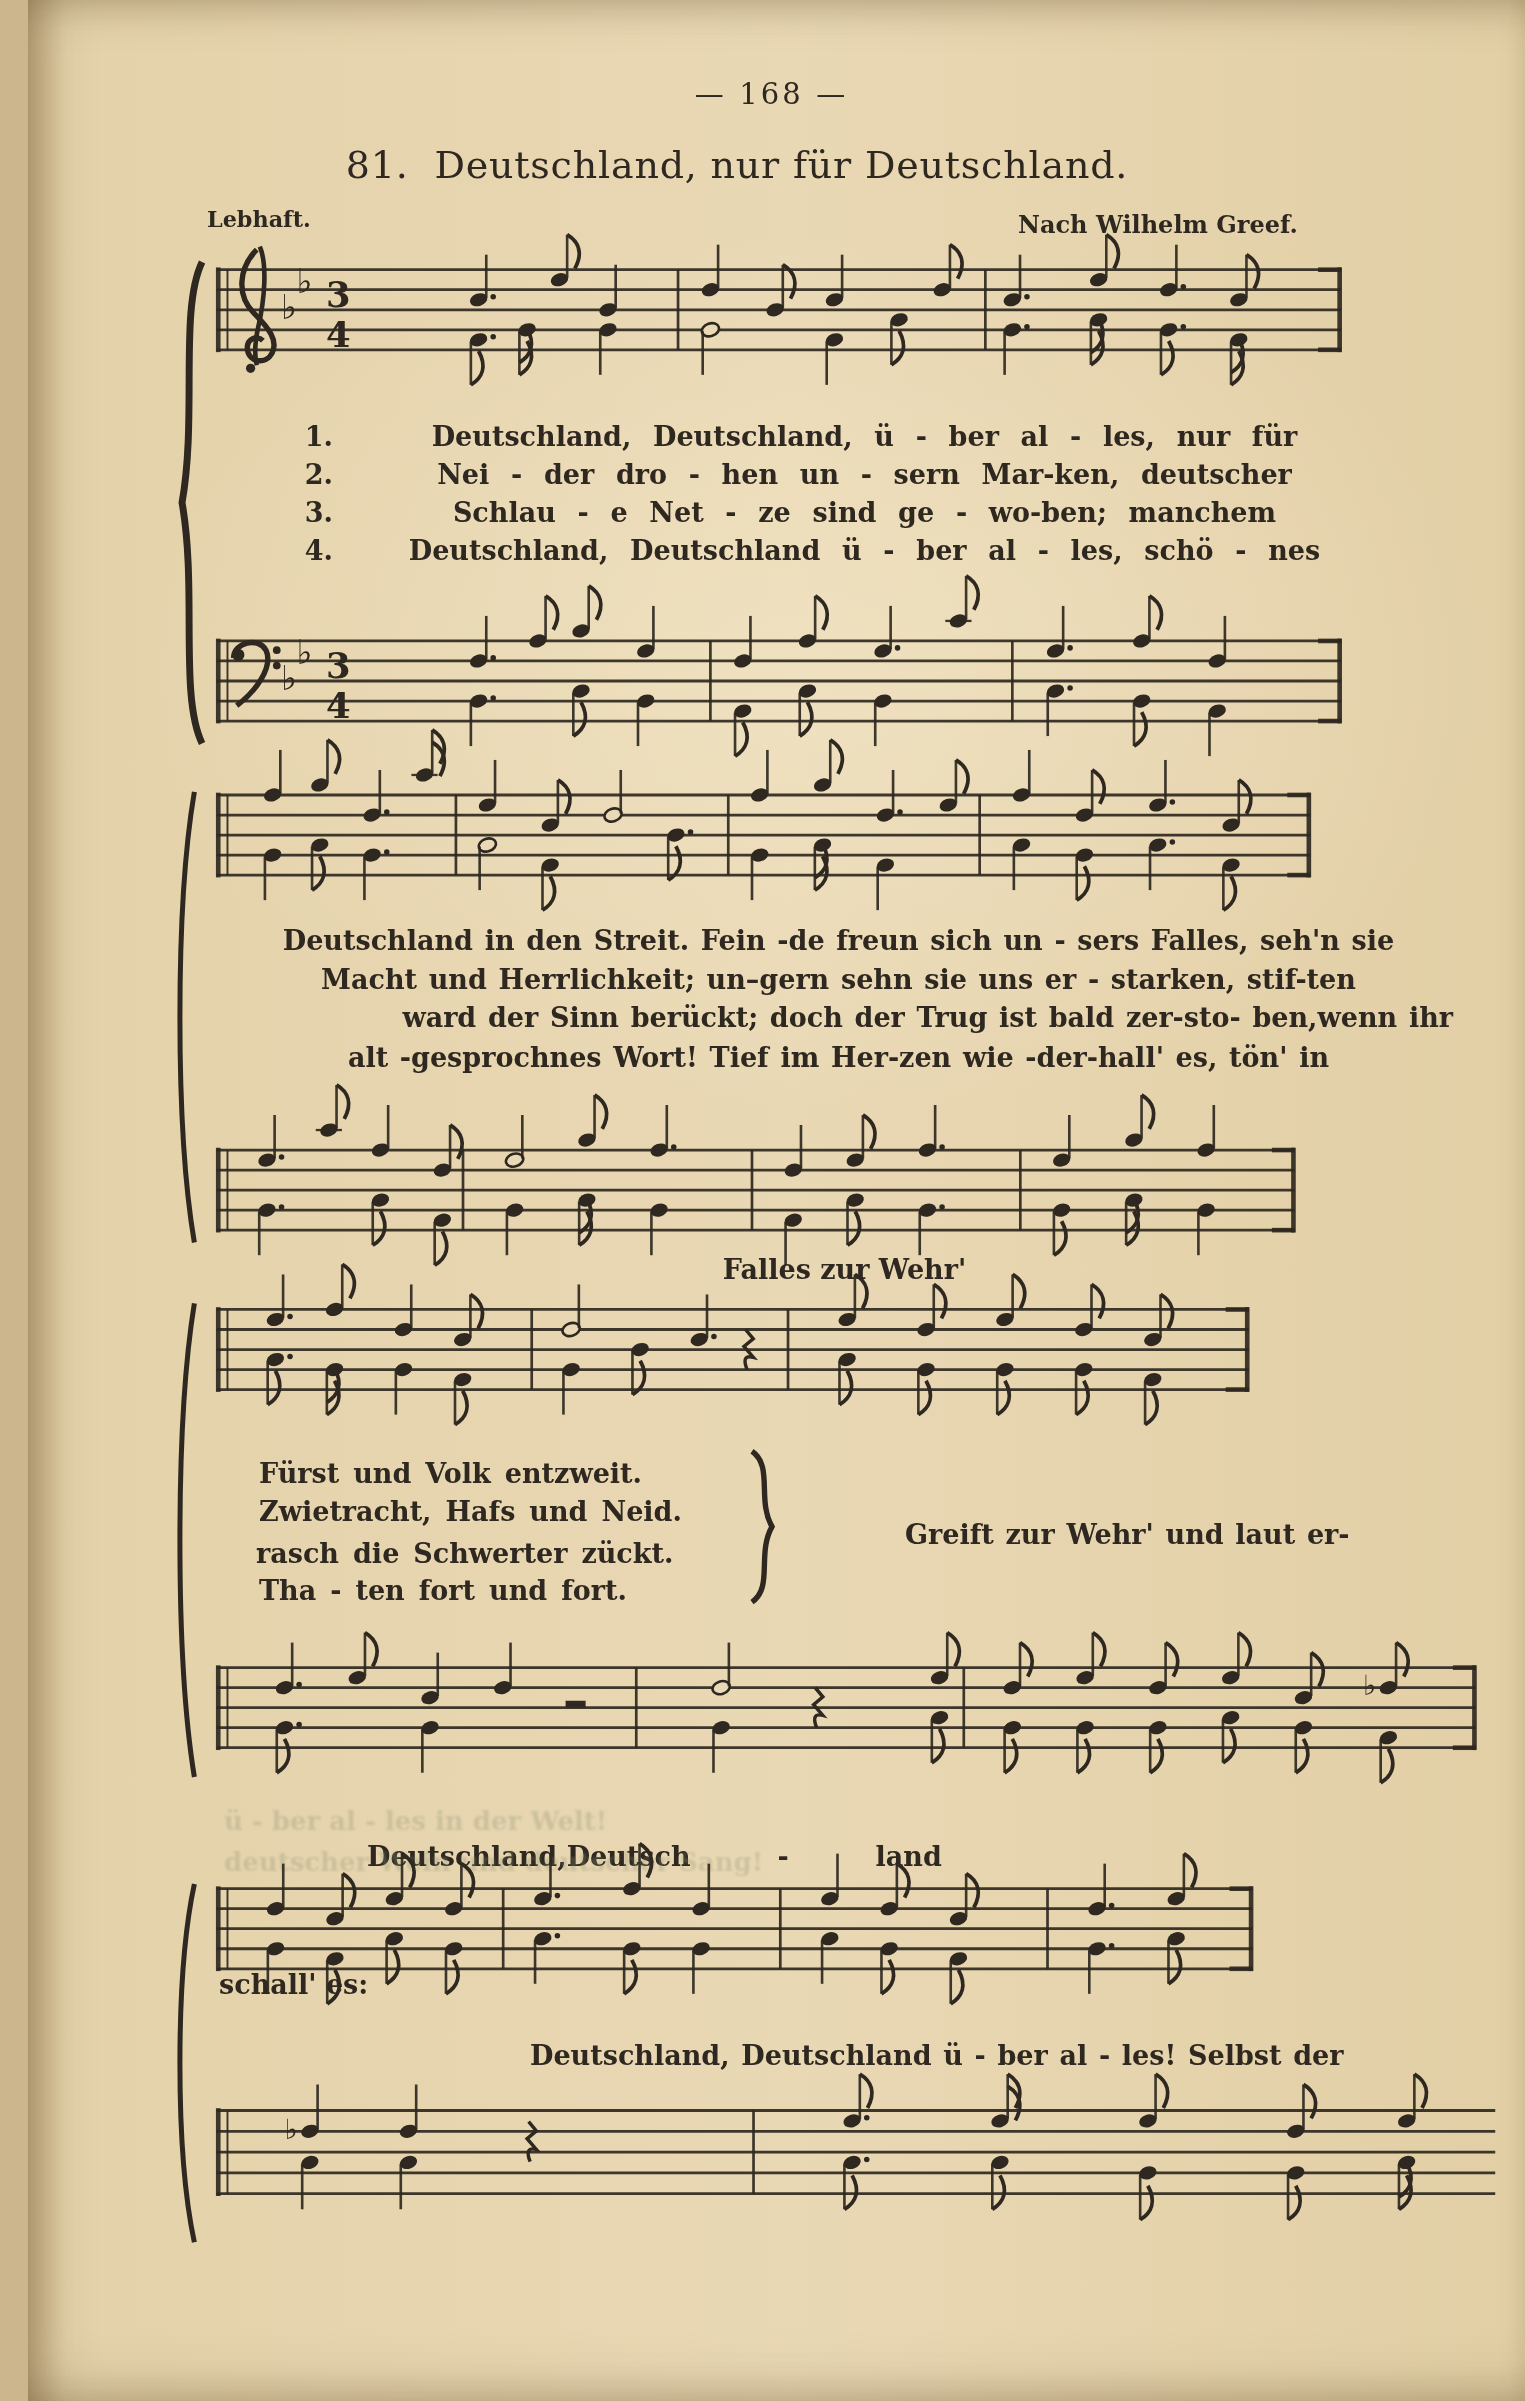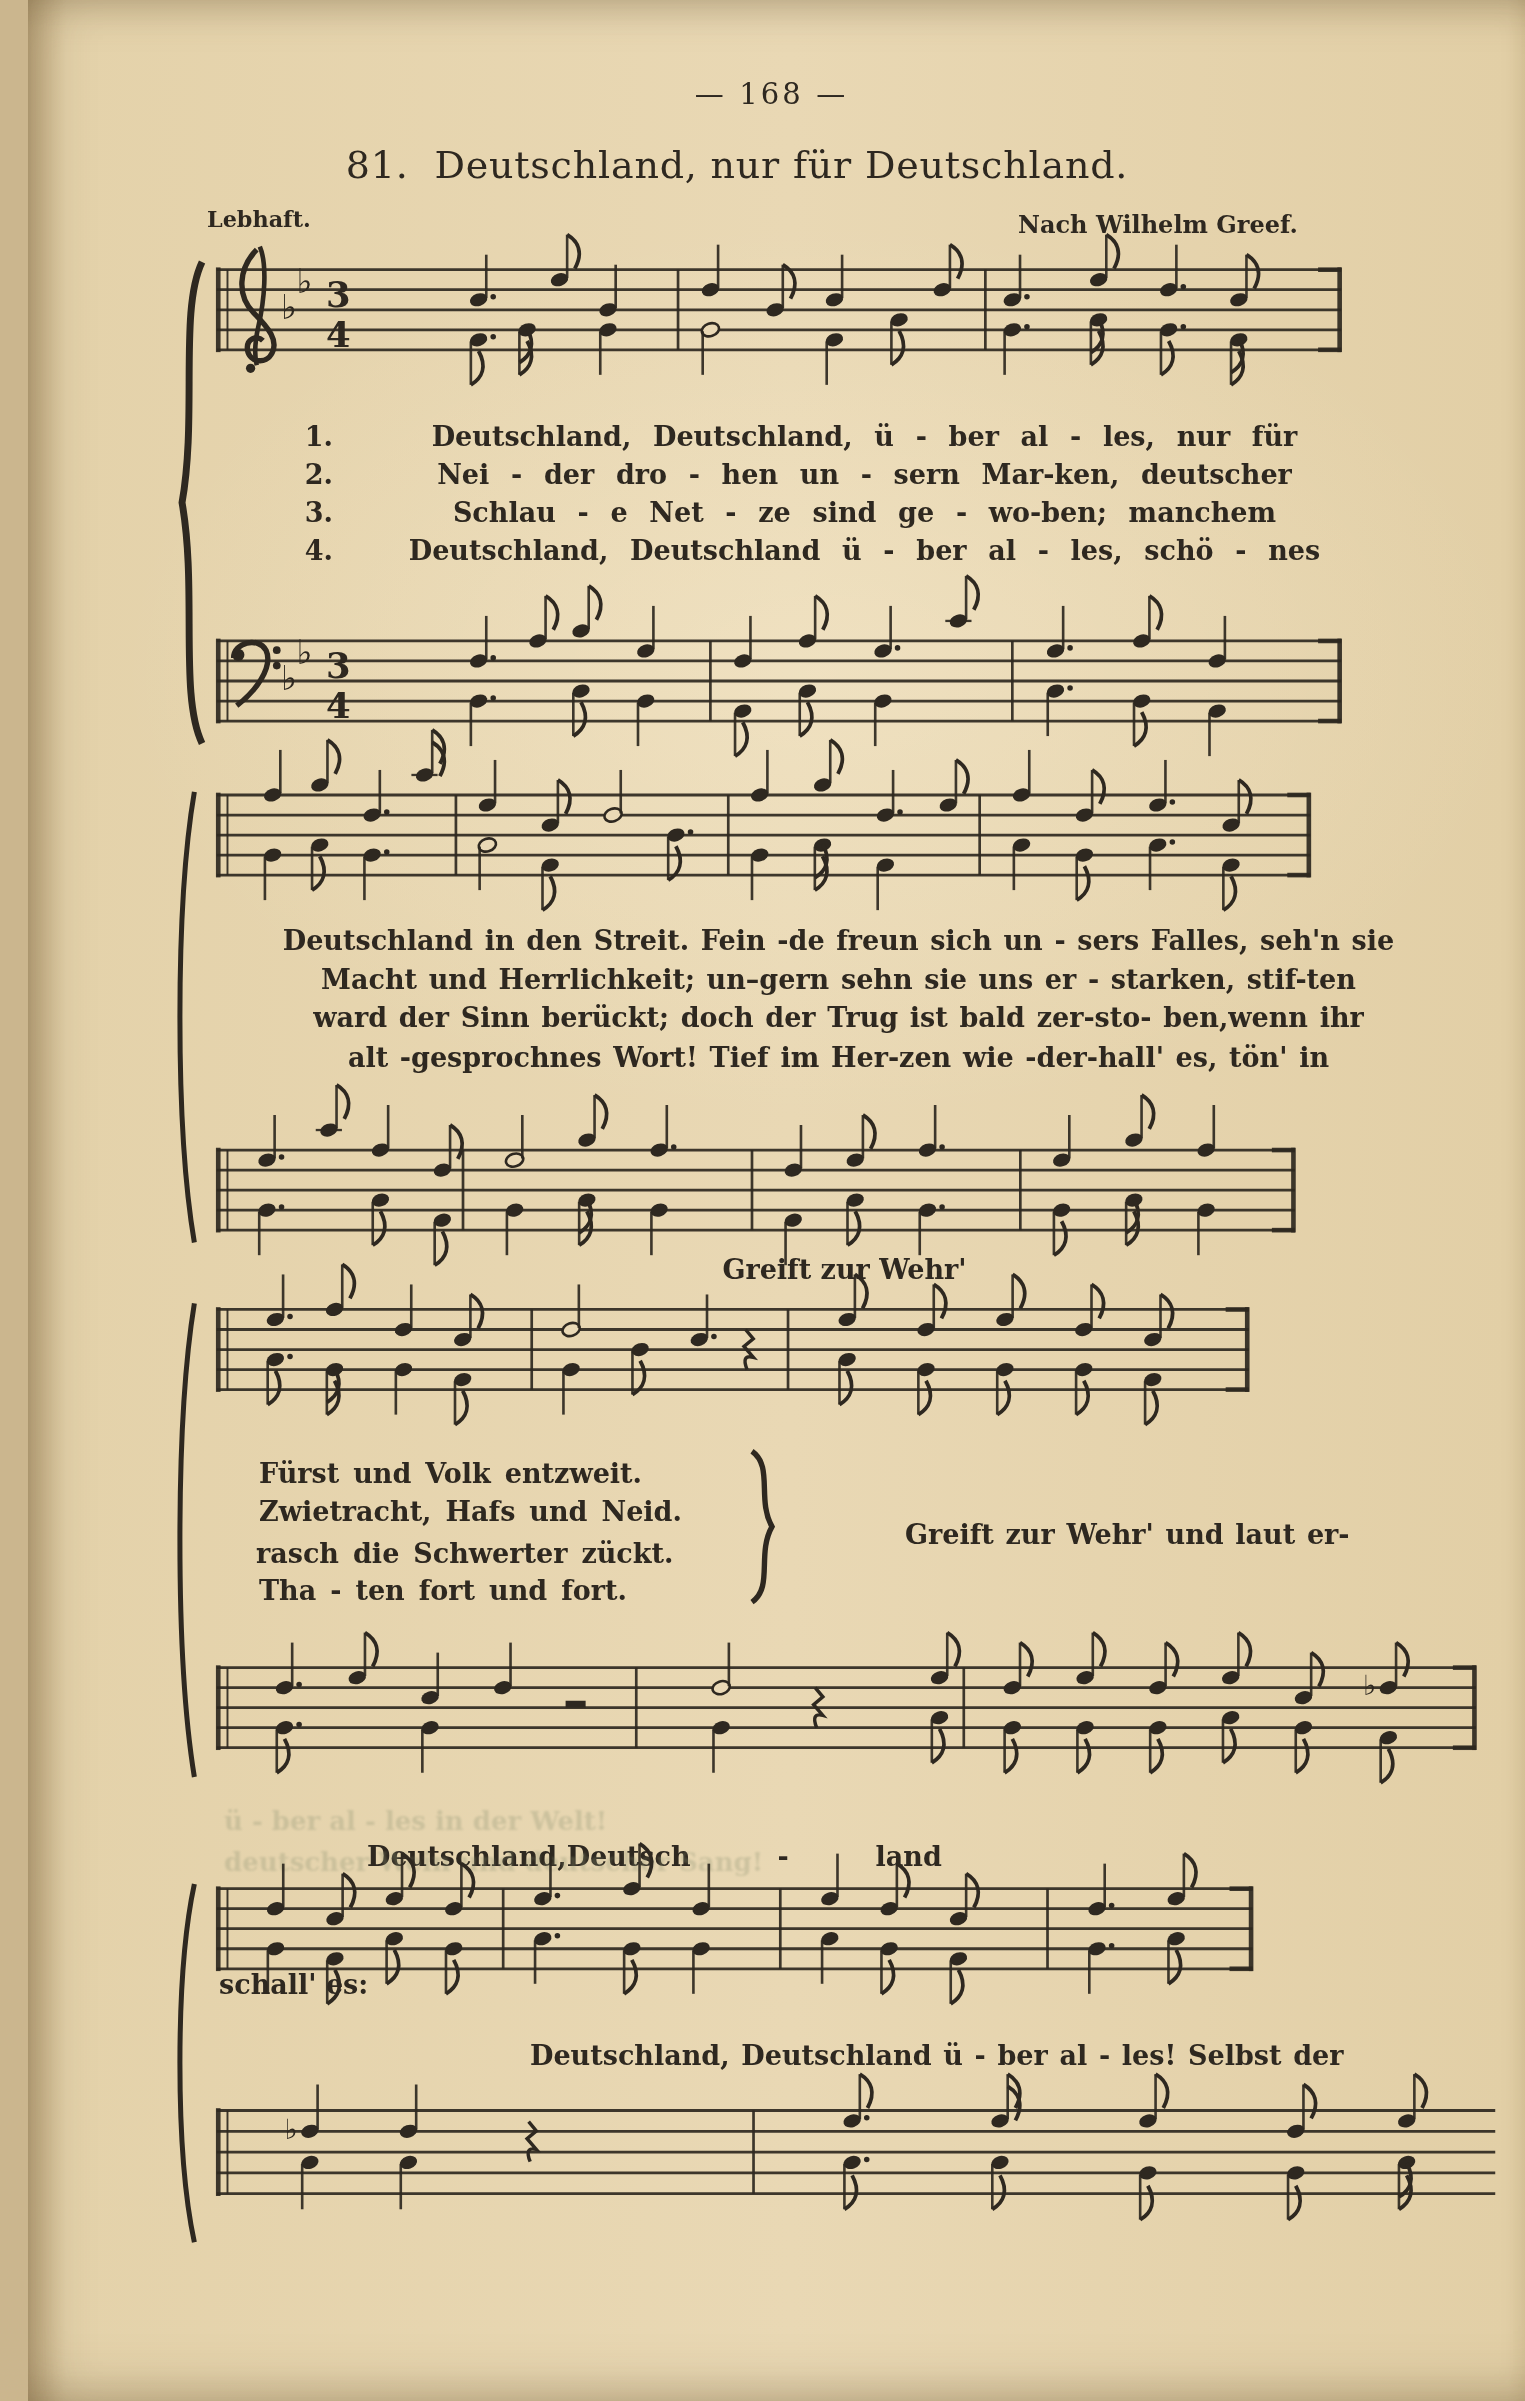--- a/index.html
+++ b/index.html
@@ -43,24 +43,24 @@
   <div class="abs versenum" style="left:268px;top:459px;">2.</div>
   <div class="abs versenum" style="left:268px;top:497px;">3.</div>
   <div class="abs versenum" style="left:268px;top:535px;">4.</div>
   <div class="abs ctr lyr ws16" style="left:324px;top:421px;width:1025px;">Deutschland, Deutschland,  ü - ber  al - les,  nur  für</div>
   <div class="abs ctr lyr ws16" style="left:324px;top:459px;width:1025px;">Nei - der  dro - hen  un - sern  Mar-ken,  deutscher</div>
   <div class="abs ctr lyr ws16" style="left:324px;top:497px;width:1025px;">Schlau - e  Net - ze  sind  ge - wo-ben;  manchem</div>
   <div class="abs ctr lyr ws16" style="left:324px;top:535px;width:1025px;">Deutschland, Deutschland  ü - ber  al - les,  schö - nes</div>
 
   <div class="abs ctr lyr ws3" style="left:196px;top:925px;width:1229px;">Deutschland in den Streit. Fein -de freun sich un - sers Falles, seh'n sie</div>
   <div class="abs ctr lyr ws3" style="left:196px;top:964px;width:1229px;">Macht und Herrlichkeit;  un–gern sehn sie uns  er - starken, stif-ten</div>
-  <div class="abs ctr lyr ws3" style="left:196px;top:1002px;width:1229px;">ward der Sinn berückt; doch der Trug ist bald  zer-sto- ben,wenn ihr</div>
+  <div class="abs ctr lyr ws3" style="left:196px;top:1002px;width:1229px;text-align:right;">ward der Sinn berückt; doch der Trug ist bald  zer-sto- ben,wenn ihr</div>
   <div class="abs ctr lyr ws3" style="left:196px;top:1042px;width:1229px;">alt -gesprochnes Wort! Tief im  Her-zen  wie -der-hall' es,  tön'  in</div>
 
-  <div class="abs ctr lyr" style="left:678px;top:1254px;width:277px;">Greift  zur  Wehr'</div>
+  <div class="abs ctr lyr" style="left:678px;top:1254px;width:277px;">Falles  zur  Wehr'</div>
 
   <div class="abs lyr ws6" style="left:231px;top:1458px;">Fürst und Volk entzweit.</div>
   <div class="abs lyr ws6" style="left:231px;top:1496px;">Zwietracht, Hafs und Neid.</div>
   <div class="abs lyr ws6" style="left:228px;top:1538px;">rasch die Schwerter zückt.</div>
   <div class="abs lyr ws6" style="left:231px;top:1575px;">Tha - ten fort und fort.</div>
   <div class="abs lyr ws3" style="left:877px;top:1519px;">Greift zur Wehr' und laut er-</div>
 
   <div class="abs lyr" style="left:339px;top:1841px;"><span>Deutschland,Deutsch</span><span style="display:inline-block;width:185px;text-align:center;">-</span><span>land</span></div>
 
   <div class="abs lyr" style="left:191px;top:1969px;">schall' es:</div>

